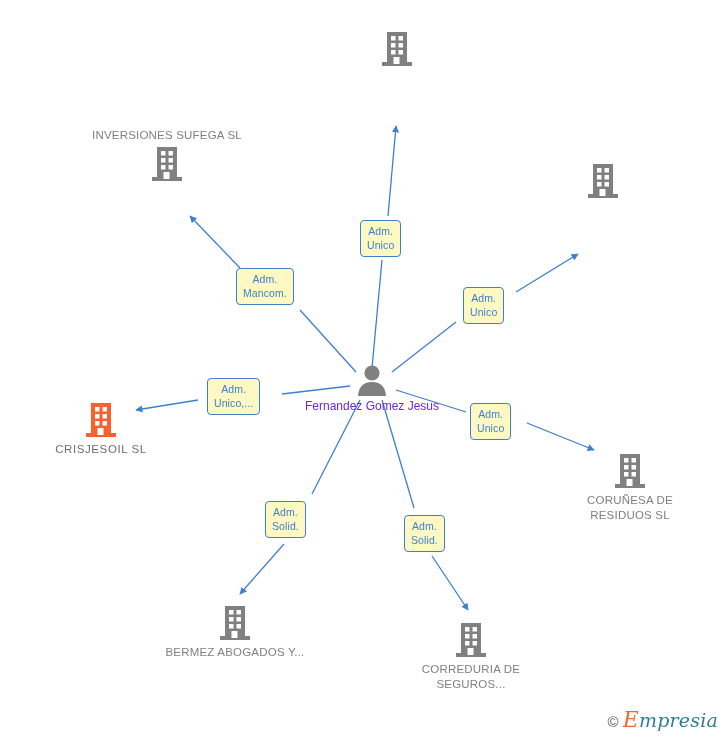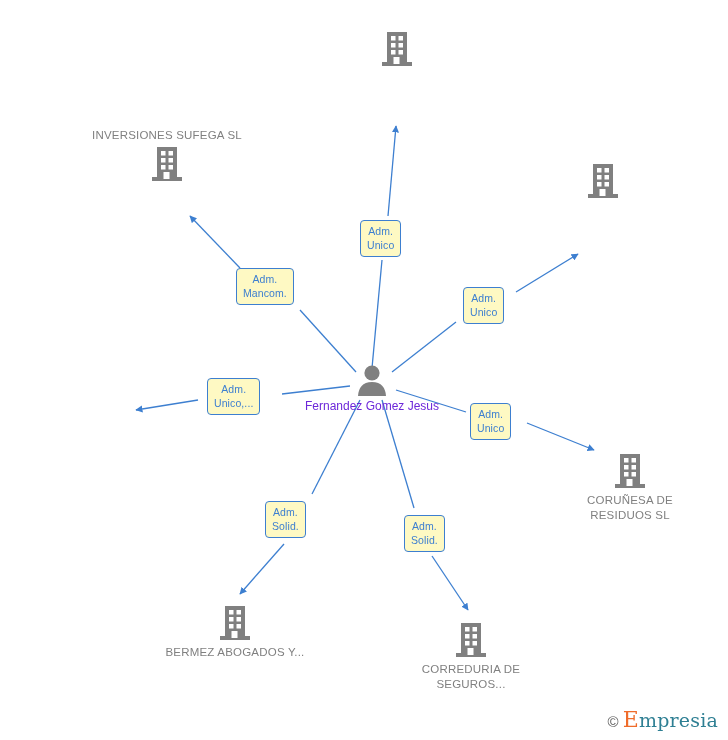--- a/index.html
+++ b/index.html
@@ -91,20 +91,21 @@
     align-items: baseline;
     gap: 4px;
     user-select: none;
   }
   #watermark .c {
     font-size: 15px;
     color: #5c5c5c;
   }
   #watermark .brand {
     font-family: "DejaVu Serif", serif;
+    font-style: italic;
     font-size: 19px;
     color: #2e7f93;
     letter-spacing: 0.2px;
     margin-top: 9px;
   }
   #watermark .brand .e {
     color: #ef6c2b;
     font-size: 22px;
   }
 </style>
@@ -214,20 +215,39 @@
           <rect x="18.5" y="6" width="4.5" height="4.5"></rect>
         <rect x="11" y="13" width="4.5" height="4.5"></rect>
           <rect x="18.5" y="13" width="4.5" height="4.5"></rect>
         <rect x="11" y="20" width="4.5" height="4.5"></rect>
           <rect x="18.5" y="20" width="4.5" height="4.5"></rect>
         <rect x="13.5" y="27" width="6" height="7"></rect>
       </g>
     </svg>
   </div>
 
+  <div class="node label-below highlight" style="left:101px; top:401px;">
+    <svg class="glyph" viewBox="0 0 34 38">
+      <g fill="#f8612c">
+        <rect x="7" y="2" width="20" height="32"></rect>
+        <rect x="2" y="32" width="30" height="4"></rect>
+      </g>
+      <g fill="#ffffff">
+        <rect x="11" y="6" width="4.5" height="4.5"></rect>
+          <rect x="18.5" y="6" width="4.5" height="4.5"></rect>
+        <rect x="11" y="13" width="4.5" height="4.5"></rect>
+          <rect x="18.5" y="13" width="4.5" height="4.5"></rect>
+        <rect x="11" y="20" width="4.5" height="4.5"></rect>
+          <rect x="18.5" y="20" width="4.5" height="4.5"></rect>
+        <rect x="13.5" y="27" width="6" height="7"></rect>
+      </g>
+    </svg>
+    <span class="lbl">CRISJESOIL
+SL</span>
+  </div>
 
   <div class="node label-below" style="left:630px; top:452px;">
     <svg class="glyph" viewBox="0 0 34 38">
       <g fill="#808080">
         <rect x="7" y="2" width="20" height="32"></rect>
         <rect x="2" y="32" width="30" height="4"></rect>
       </g>
       <g fill="#ffffff">
         <rect x="11" y="6" width="4.5" height="4.5"></rect>
           <rect x="18.5" y="6" width="4.5" height="4.5"></rect>

